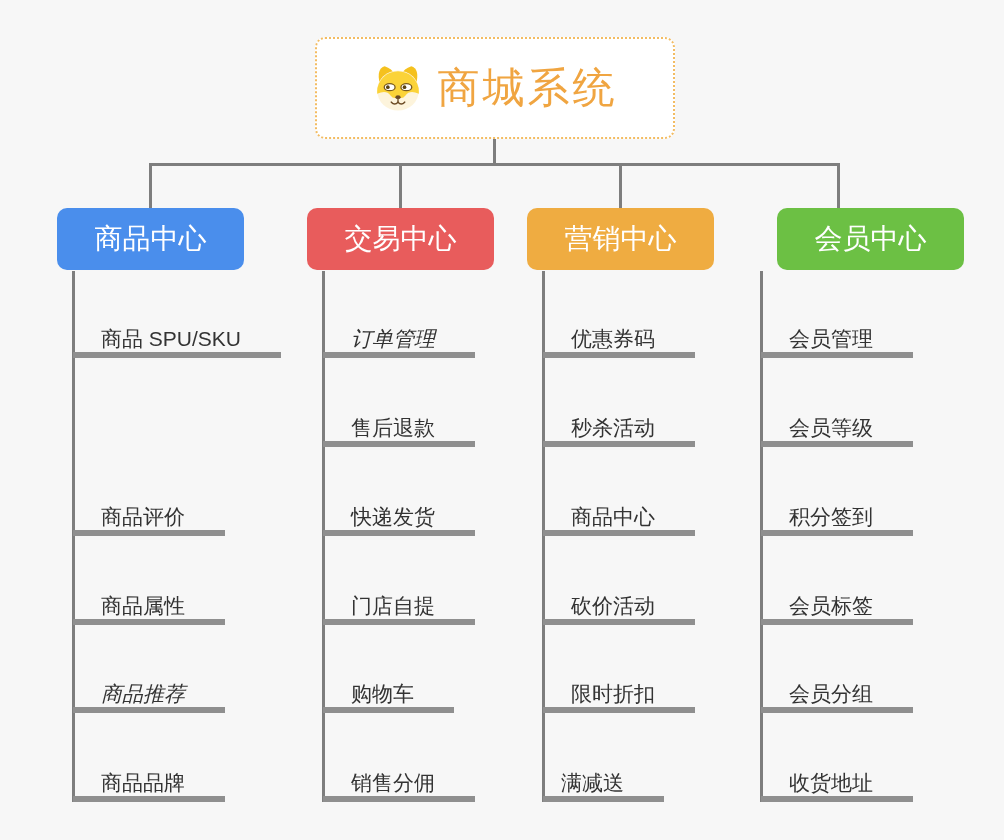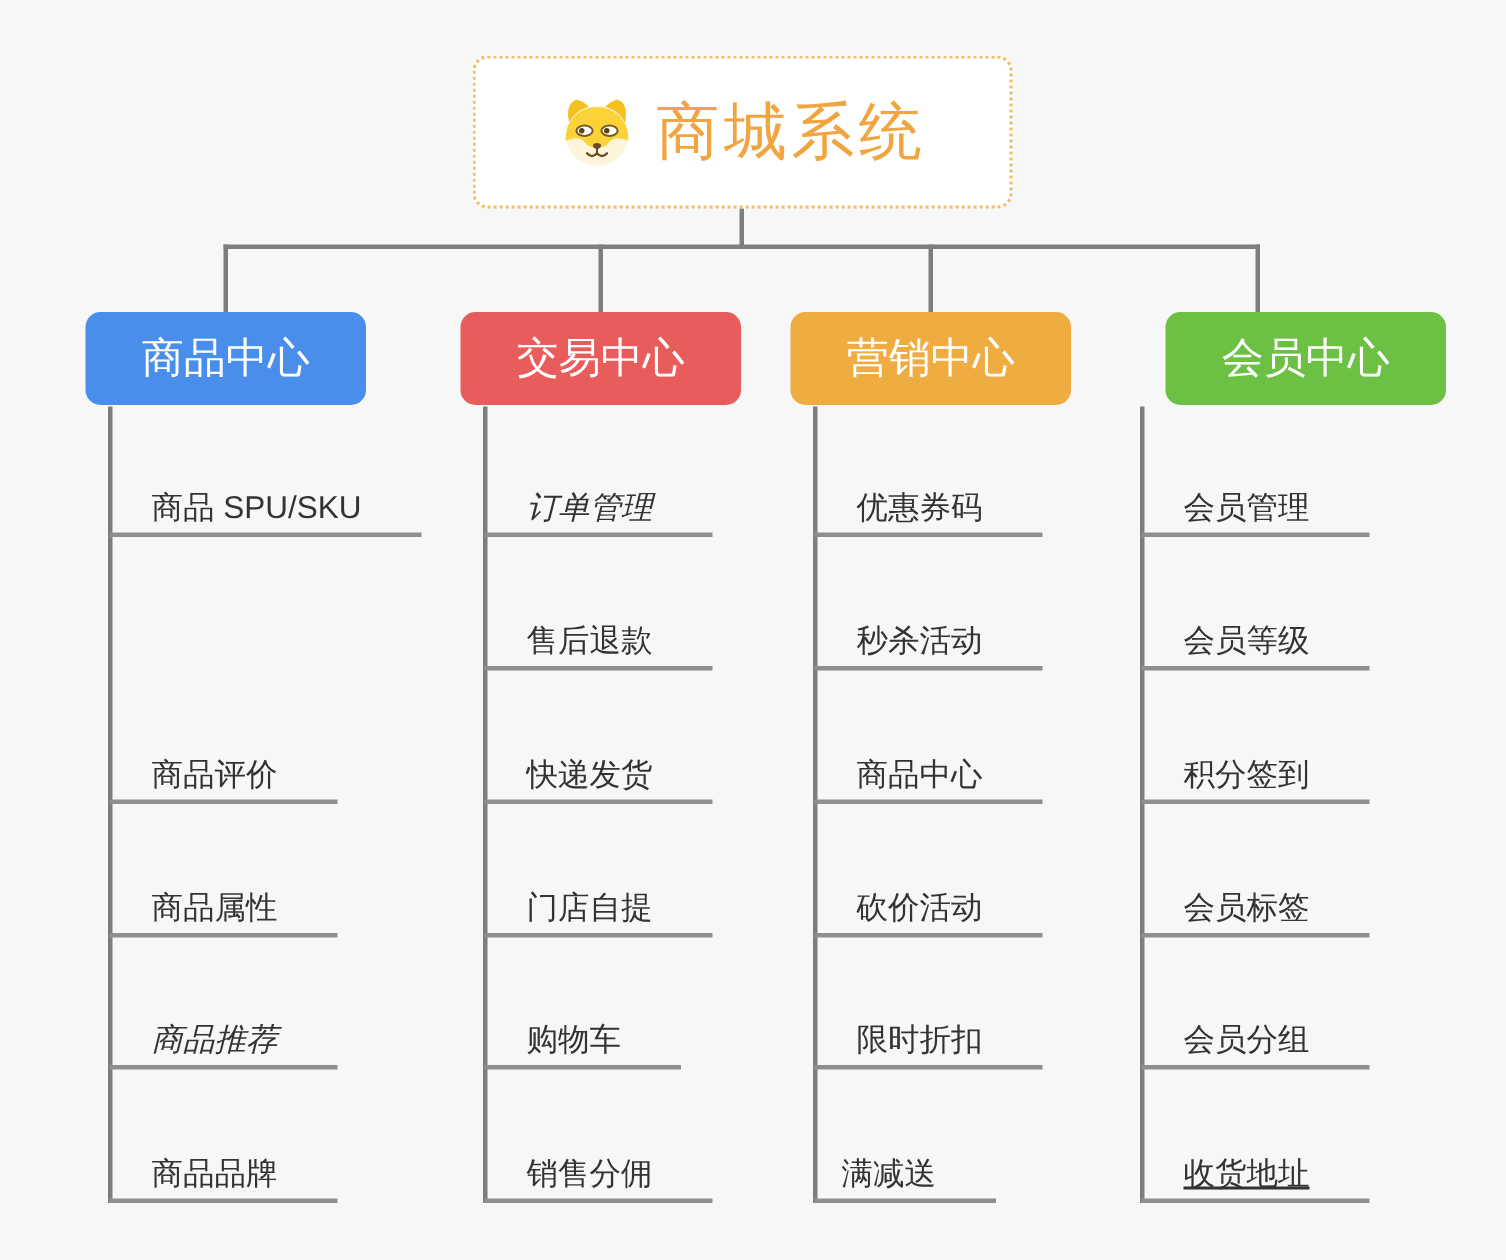--- a/index.html
+++ b/index.html
@@ -41,21 +41,21 @@
     justify-content: center;
     white-space: nowrap;
     z-index: 2;
   }
   .leaf-item {
     position: absolute;
     font-size: 21px;
     line-height: 35px;
     height: 37px;
     padding: 0 40px 0 28px;
-    border-bottom: 3px solid #404040;
+    border-bottom: 6px solid #404040;
     white-space: nowrap;
     z-index: 2;
   }
 </style>
 </head>
 <body style="background: rgb(247, 247, 247);">
 
 <div id="canvas">
   <div class="root-node" style="border-color: rgb(243, 188, 98); background: rgb(255, 255, 255);">
     <span class="dog-icon">
@@ -110,14 +110,14 @@
     <div class="leaf-item" style="left: 543px; top: 588px; color: rgb(51, 51, 51); border-bottom-color: rgb(143, 143, 143);">砍价活动</div>
     <div class="leaf-item" style="left: 543px; top: 676px; color: rgb(51, 51, 51); border-bottom-color: rgb(143, 143, 143);">限时折扣</div>
     <div class="leaf-item" style="left: 543px; top: 765px; color: rgb(51, 51, 51); border-bottom-color: rgb(143, 143, 143); padding-left: 18px;">满减送</div>
     <div class="branch-box" style="left: 745px; top: 208px; width: 187px; background: rgb(108, 192, 68); color: rgb(255, 255, 255); margin-left: 32px;">会员中心</div>
     <div class="line" style="left: 760px; top: 271px; width: 3px; height: 531px; background: rgb(126, 126, 126);"></div>
     <div class="leaf-item" style="left: 761px; top: 321px; color: rgb(51, 51, 51); border-bottom-color: rgb(143, 143, 143);">会员管理</div>
     <div class="leaf-item" style="left: 761px; top: 410px; color: rgb(51, 51, 51); border-bottom-color: rgb(143, 143, 143);">会员等级</div>
     <div class="leaf-item" style="left: 761px; top: 499px; color: rgb(51, 51, 51); border-bottom-color: rgb(143, 143, 143);">积分签到</div>
     <div class="leaf-item" style="left: 761px; top: 588px; color: rgb(51, 51, 51); border-bottom-color: rgb(143, 143, 143);">会员标签</div>
     <div class="leaf-item" style="left: 761px; top: 676px; color: rgb(51, 51, 51); border-bottom-color: rgb(143, 143, 143);">会员分组</div>
-    <div class="leaf-item" style="left: 761px; top: 765px; color: rgb(51, 51, 51); border-bottom-color: rgb(143, 143, 143); text-decoration: underline;">收货地址</div>
+    <div class="leaf-item" style="left: 761px; top: 765px; color: rgb(51, 51, 51); border-bottom-color: rgb(143, 143, 143);">收货地址</div>
   </div>
 
 </body></html>

